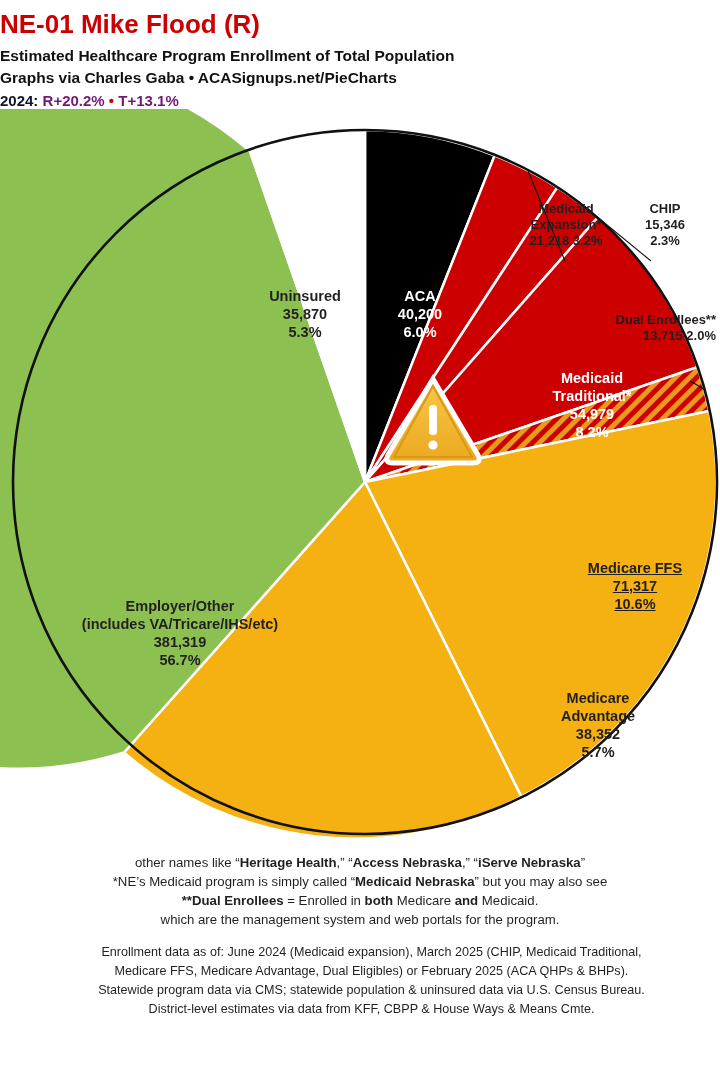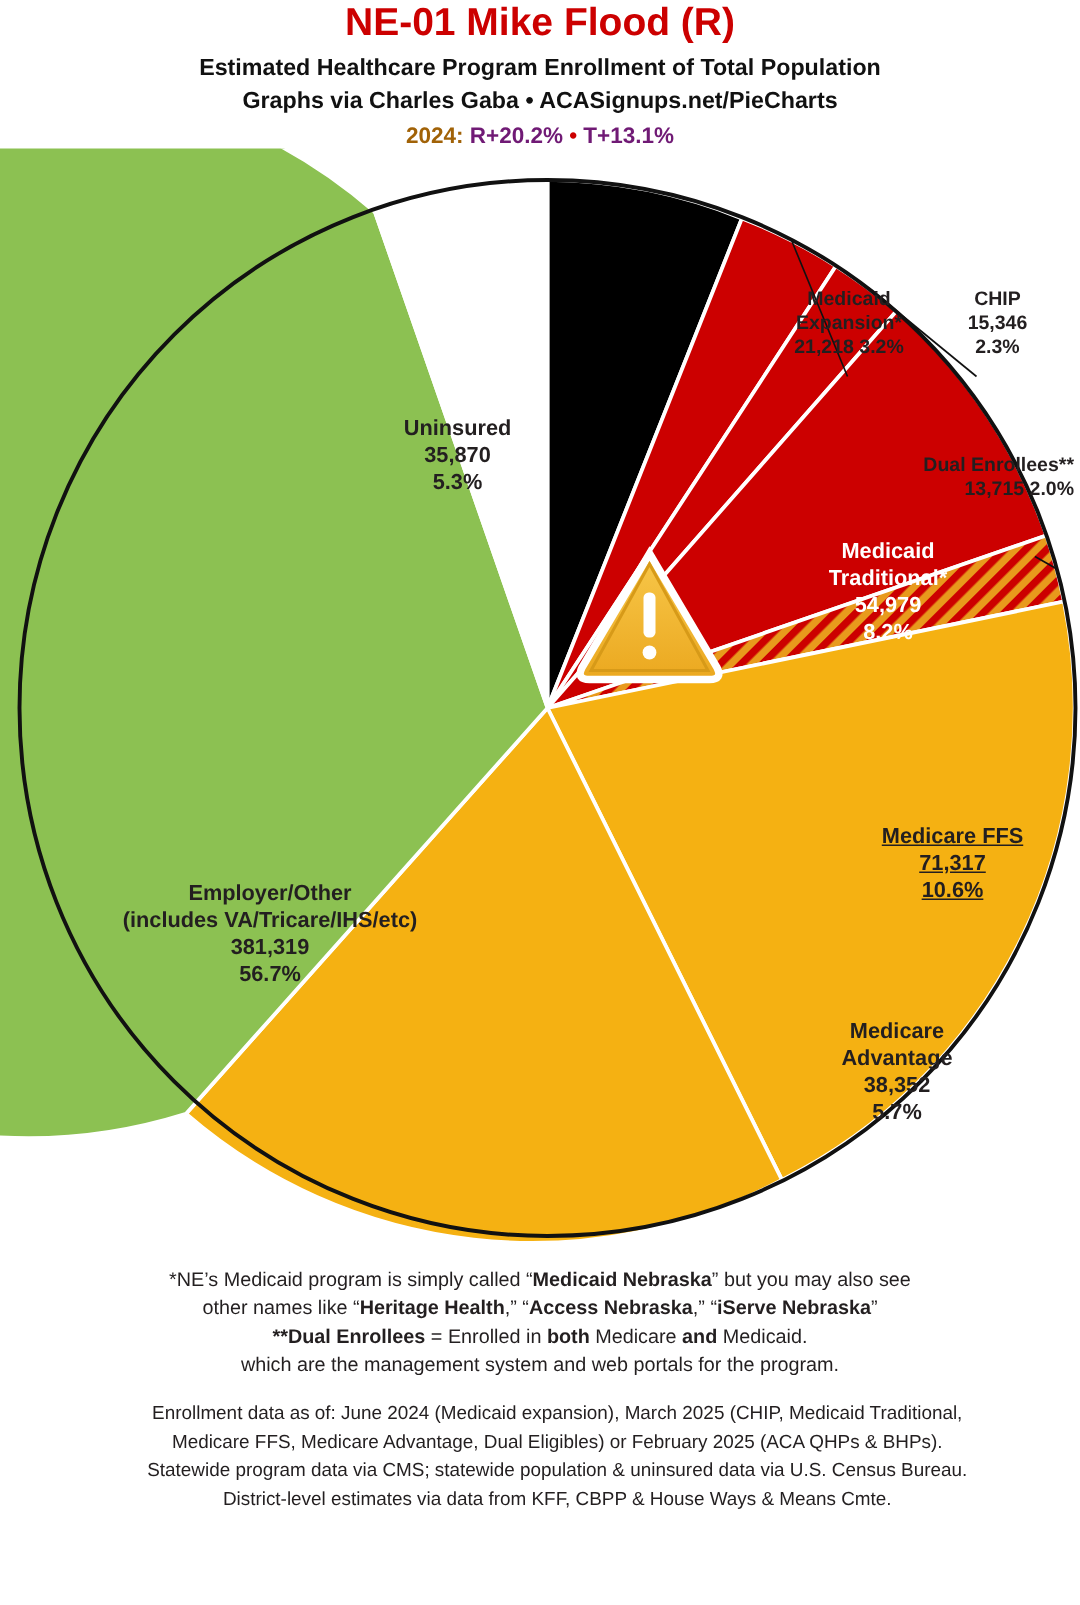--- a/index.html
+++ b/index.html
@@ -16,21 +16,22 @@
     position: relative;
   }
   .page {
     position: relative;
     width: 720px;
     height: 1070px;
   }
 
   
   .header {
-    text-align: center;
+    text-align: left;
+    padding-top: 10px;
   }
   .title {
     font-size: 26px;
     font-weight: bold;
     color: #cc0000;
     letter-spacing: 0px;
     line-height: 1.15;
   }
   .subtitle {
     font-size: 15.5px;
@@ -43,21 +44,21 @@
     font-size: 15.5px;
     font-weight: bold;
     color: #111111;
     line-height: 1.4;
   }
   .partisan {
     font-size: 15px;
     font-weight: bold;
     margin-top: 3px;
   }
-  .partisan .lbl { color: #a16207; }
+  .partisan .lbl { color: #0f172a; }
   .partisan .red { color: #701a75; }
   .partisan .dot { color: #cc0000; }
 
   
   .chart-wrap {
     position: relative;
     width: 720px;
     height: 740px;
   }
   svg.pie {
@@ -160,20 +161,25 @@
         <circle cx="47" cy="68" r="4.6" fill="#ffffff"></circle>
       </g>
     </svg>
 
     <div class="lbl-box lbl-dark lbl-c" style="left:240px; top:178px; width:130px; font-size:14.5px;text-align:center;">
       <div>Uninsured</div>
       <div>35,870</div>
       <div>5.3%</div>
     </div>
 
+    <div class="lbl-box lbl-white lbl-c" style="left:368px; top:178px; width:104px; font-size:14.5px;">
+      <div>ACA</div>
+      <div>40,200</div>
+      <div>6.0%</div>
+    </div>
 
     <div class="lbl-box lbl-dark lbl-c" style="left:498px; top:92px; width:136px; font-size:13px;">
       <div>Medicaid</div>
       <div>Expansion*</div>
       <div>21,218 3.2%</div>
     </div>
 
     <div class="lbl-box lbl-dark lbl-c" style="left:620px; top:92px; width:90px; font-size:13px;text-align:center;">
       <div>CHIP</div>
       <div>15,346</div>
@@ -208,24 +214,24 @@
     <div class="lbl-box lbl-dark lbl-c" style="left:50px; top:488px; width:260px; font-size:14.5px;">
       <div>Employer/Other</div>
       <div>(includes VA/Tricare/IHS/etc)</div>
       <div>381,319</div>
       <div>56.7%</div>
     </div>
   </div>
 
   <div class="footnotes">
     <div>
+      <span>other names like “</span><b>Heritage Health</b><span>,” “</span><b>Access Nebraska</b><span>,” “</span><b>iServe Nebraska</b><span>”</span>
+    </div>
+    <div>
       <span>*NE’s Medicaid program is simply called “</span><b>Medicaid Nebraska</b><span>” but you may also see</span>
-    </div>
-    <div>
-      <span>other names like “</span><b>Heritage Health</b><span>,” “</span><b>Access Nebraska</b><span>,” “</span><b>iServe Nebraska</b><span>”</span>
     </div>
     <div>
       <b>**Dual Enrollees</b><span> = Enrolled in </span><b>both</b><span> Medicare </span><b>and</b><span> Medicaid.</span>
     </div>
     <div>which are the management system and web portals for the program.</div>
   </div>
 
   <div class="sources">
     <div>Enrollment data as of: June 2024 (Medicaid expansion), March 2025 (CHIP, Medicaid Traditional,</div>
     <div>Medicare FFS, Medicare Advantage, Dual Eligibles) or February 2025 (ACA QHPs &amp; BHPs).</div>

